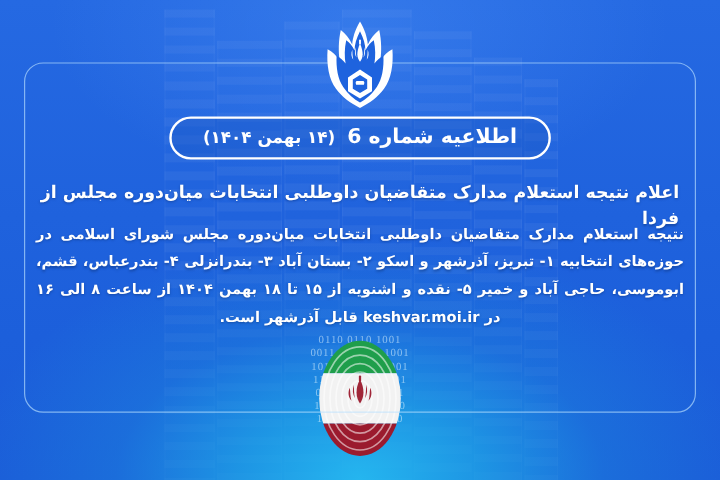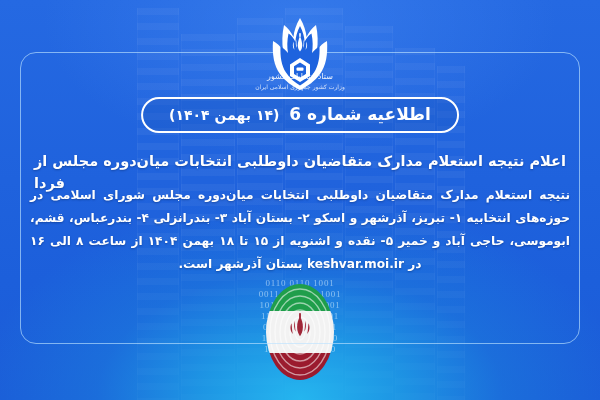--- a/index.html
+++ b/index.html
@@ -157,21 +157,21 @@
     letter-spacing: 0;
   }
   .badge .date { font-size: 14px; margin-right: 4px; font-weight: bold; }
 
   
   .headline {
     position: absolute;
     left: 0;
     right: 0;
     top: 150px;
-    text-align: left;
+    text-align: right;
     color: #ffffff;
     font-size: 14.5px;
     font-weight: bold;
     line-height: 22px;
     padding: 0 34px;
     box-sizing: border-box;
     text-shadow: 0 1px 2px rgba(8,40,100,.45);
   }
   .body {
     position: absolute;
@@ -275,34 +275,30 @@
       <path d="M48.4,29.5 C49.6,32.2 49.4,35.6 47.6,37.8 C48.2,35.2 48.4,32.4 48.4,29.5 Z"></path>
       <path d="M38.4,27.4 C37.4,30.4 37.6,33.6 39,36 C38.5,33.1 38.4,30.3 38.4,27.4 Z"></path>
       <path d="M45.6,27.4 C46.6,30.4 46.4,33.6 45,36 C45.5,33.1 45.6,30.3 45.6,27.4 Z"></path>
       <rect x="41.2" y="21" width="1.6" height="4" rx=".8"></rect>
       <path d="M42,46 L52,52.5 L52,64 L42,70 L32,64 L32,52.5 Z
                M42,50.5 L36,54.2 L36,62 L42,65.5 L48,62 L48,54.2 Z"></path>
       <rect x="38.5" y="55.5" width="7" height="3.2" rx="1"></rect>
     </g>
   </svg>
 
-  <div class="emblem-caption">
-    <span>ستاد انتخابات کشور</span>
-    <span class="sub">وزارت کشور جمهوری اسلامی ایران</span>
-  </div>
 
   <div class="badge">
     <span>اطلاعیه شماره 6</span>
     <span class="date">(۱۴ بهمن ۱۴۰۴)</span>
   </div>
 
   <div class="headline">اعلام نتیجه استعلام مدارک متقاضیان داوطلبی انتخابات میان‌دوره مجلس از فردا</div>
 
   <div class="body">
     <span>نتیجه استعلام مدارک متقاضیان داوطلبی انتخابات میان‌دوره مجلس شورای اسلامی در حوزه‌های</span>
     <span>انتخابیه ۱- تبریز، آذرشهر و اسکو ۲- بستان آباد ۳- بندرانزلی ۴- بندرعباس، قشم، ابوموسی، حاجی</span>
     <span>آباد و خمیر ۵- نقده و اشنویه از ۱۵ تا ۱۸ بهمن ۱۴۰۴ از ساعت ۸ الی ۱۶ در</span>
     <span class="url">keshvar.moi.ir</span>
-    <span>بستان</span>
+    <span>قابل</span>
     <span>آذرشهر است.</span>
   </div>
 
 </div>
 
 </body></html>

